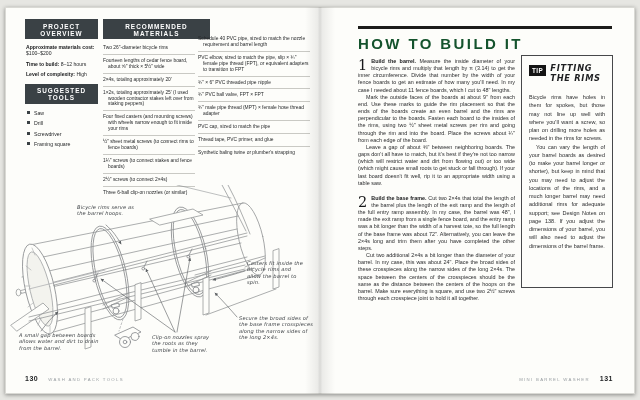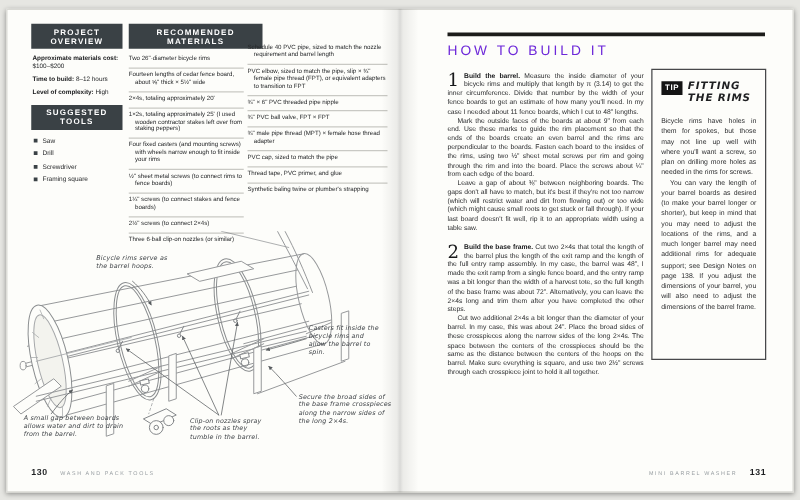--- a/index.html
+++ b/index.html
@@ -68,21 +68,21 @@
   .footer{position:absolute;display:flex;align-items:baseline;gap:10px;top:368px;}
   .footer .pagenum{font-size:7px;font-weight:700;color:#1d1f21;letter-spacing:.5px;}
   .footer .section-name{font-size:4.3px;letter-spacing:1.3px;color:#979da1;}
   .footer-left{left:20px;}
   .footer-right{right:22px;}
 
   
   .top-rule{position:absolute;left:38px;top:19px;width:254px;height:3.2px;background:#1c1c1a;}
   .page-title{
     position:absolute;left:38px;top:28px;margin:0;
-    font-size:11px;font-weight:400;letter-spacing:2.4px;color:#6d28d9;
+    font-size:15px;font-weight:700;letter-spacing:2.4px;color:#14532d;
   }
   .steps-col{position:absolute;left:38px;top:51px;width:157px;}
   .step{margin:0 0 8px 0;}
   .step p{margin:0;font-size:5.4px;line-height:7.15px;color:#2b2c2e;text-align:justify;}
   .step p.indent{text-indent:8px;}
   .stepnum{
     float:left;font-family:"DejaVu Serif",serif;font-weight:400;
     font-size:14.5px;line-height:12.5px;margin:1px 4px 0 0;color:#17181a;
   }
   .lead{font-weight:700;color:#17181a;}

